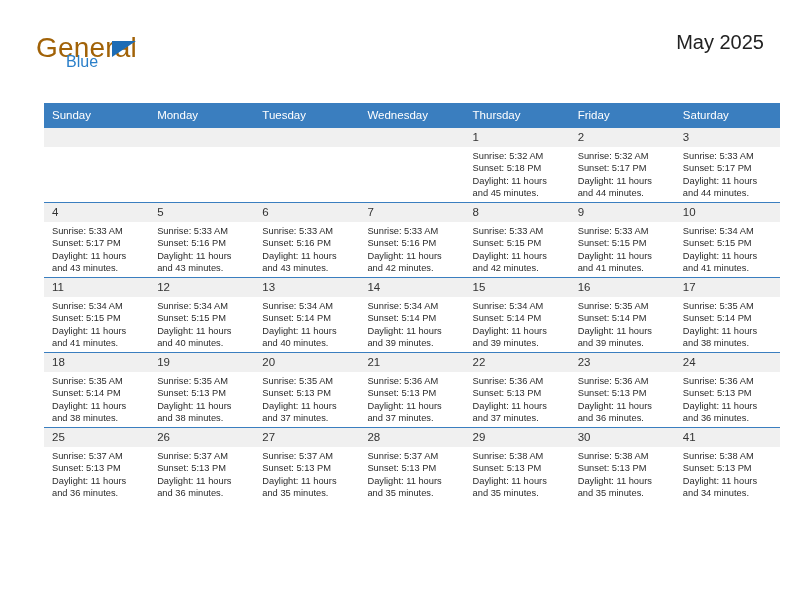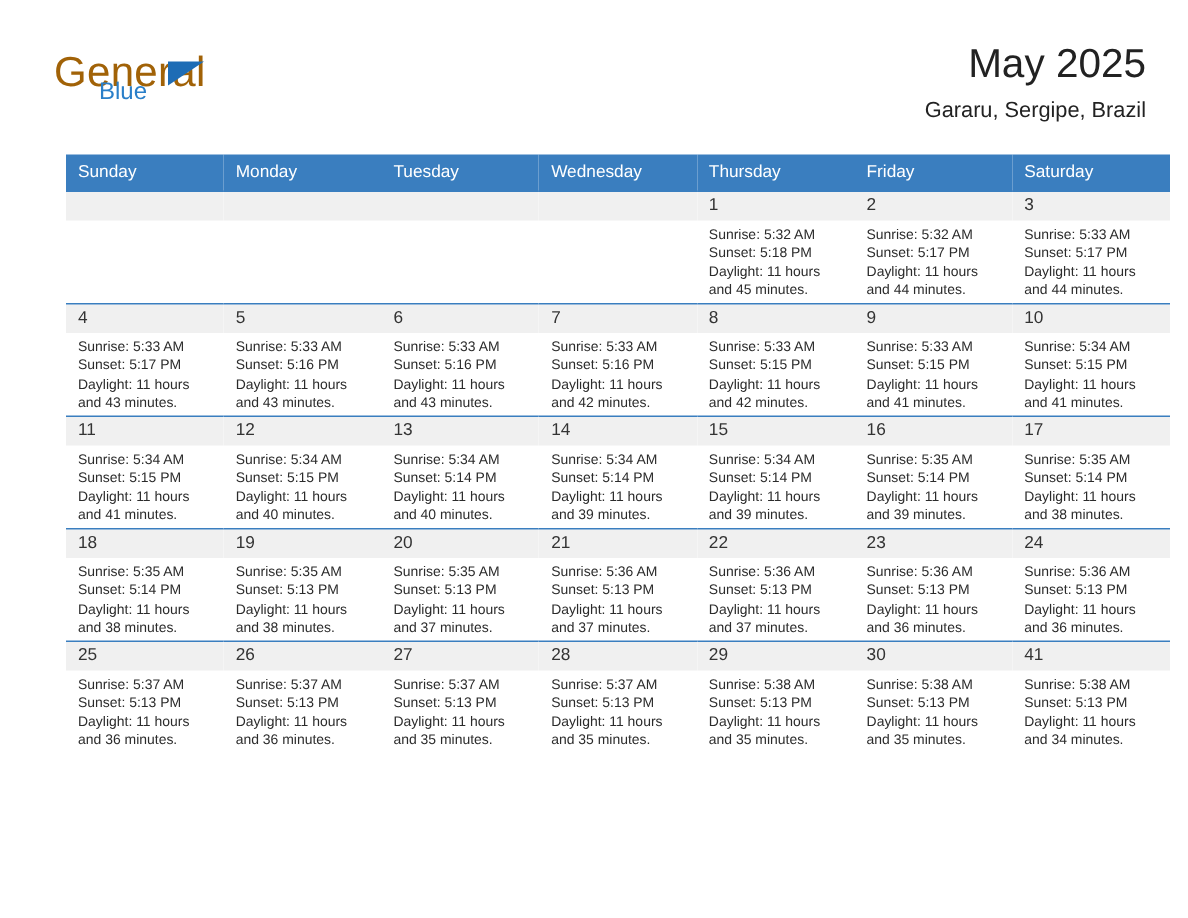--- a/index.html
+++ b/index.html
@@ -62,24 +62,25 @@
     color: #2a7fc9;
     font-family: "Liberation Sans", sans-serif;
   }
   .title-block {
     position: absolute;
     right: 0;
     top: 0;
     text-align: right;
   }
   .cal-title {
-    font-size: 27px;
+    font-size: 20px;
     color: #222222;
     line-height: 32px;
     white-space: nowrap;
+    text-align: center;
   }
   .cal-subtitle {
     font-size: 14.5px;
     color: #222222;
     line-height: 20px;
     margin-top: 6px;
     white-space: nowrap;
   }
 
   
@@ -135,21 +136,20 @@
 <div class="page">
 
   <div class="header">
     <div class="logo">
       <span class="logo-general">General</span>
       <span class="logo-triangle"></span>
       <span class="logo-blue">Blue</span>
     </div>
     <div class="title-block">
       <div class="cal-title">May 2025</div>
-      <div class="cal-subtitle">Gararu, Sergipe, Brazil</div>
     </div>
   </div>
 
   <table class="calendar">
     <thead>
       <tr id="weekday-row">
           <th>Sunday</th>
           <th>Monday</th>
           <th>Tuesday</th>
           <th>Wednesday</th>

